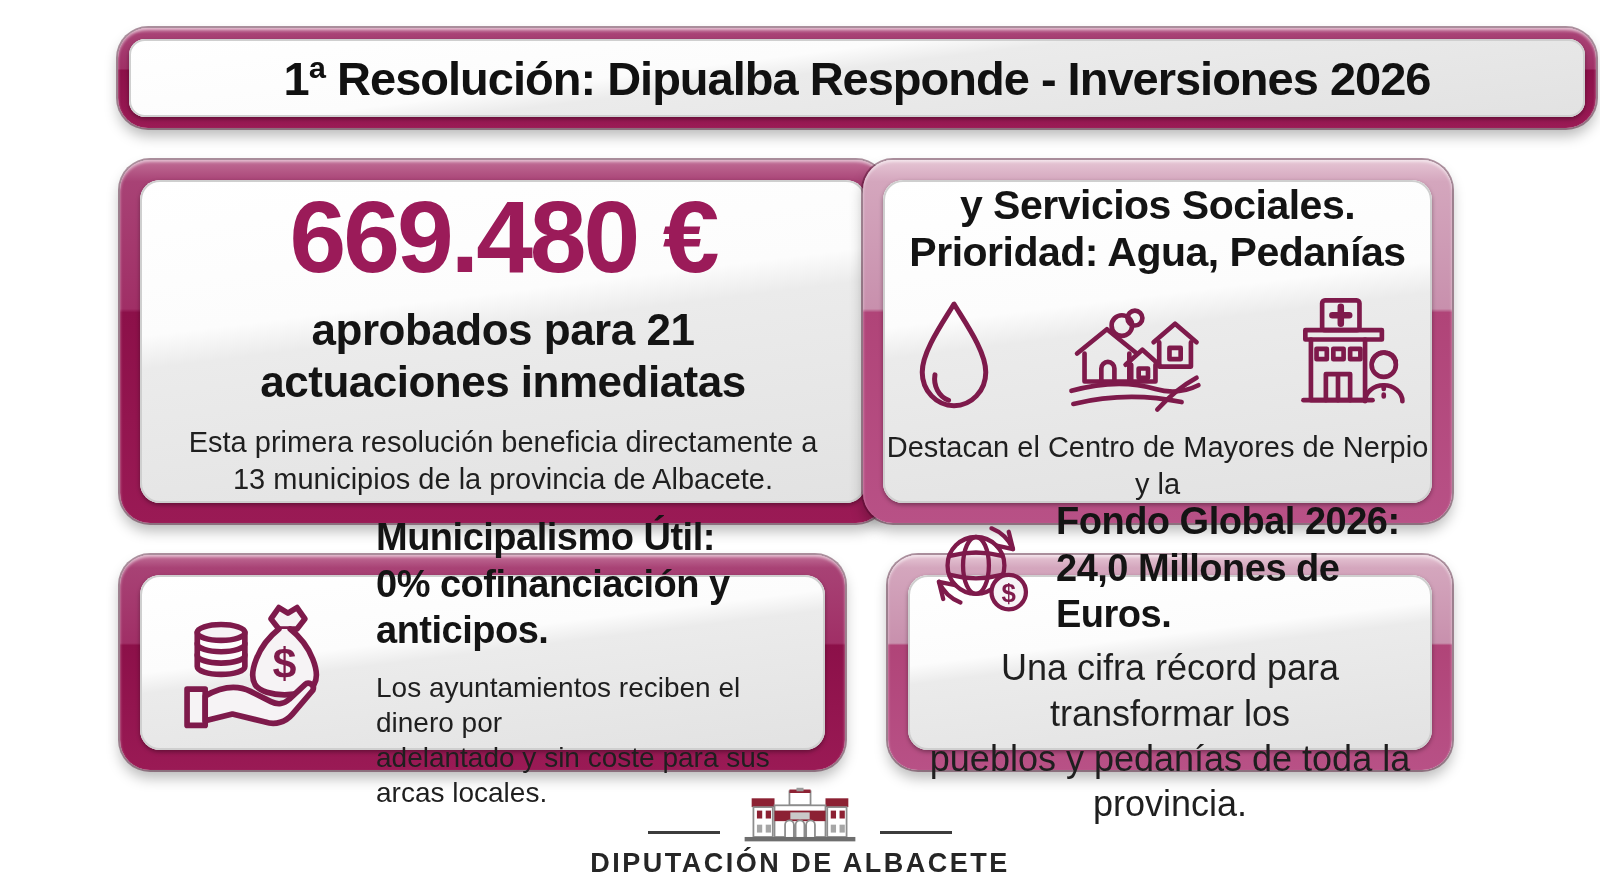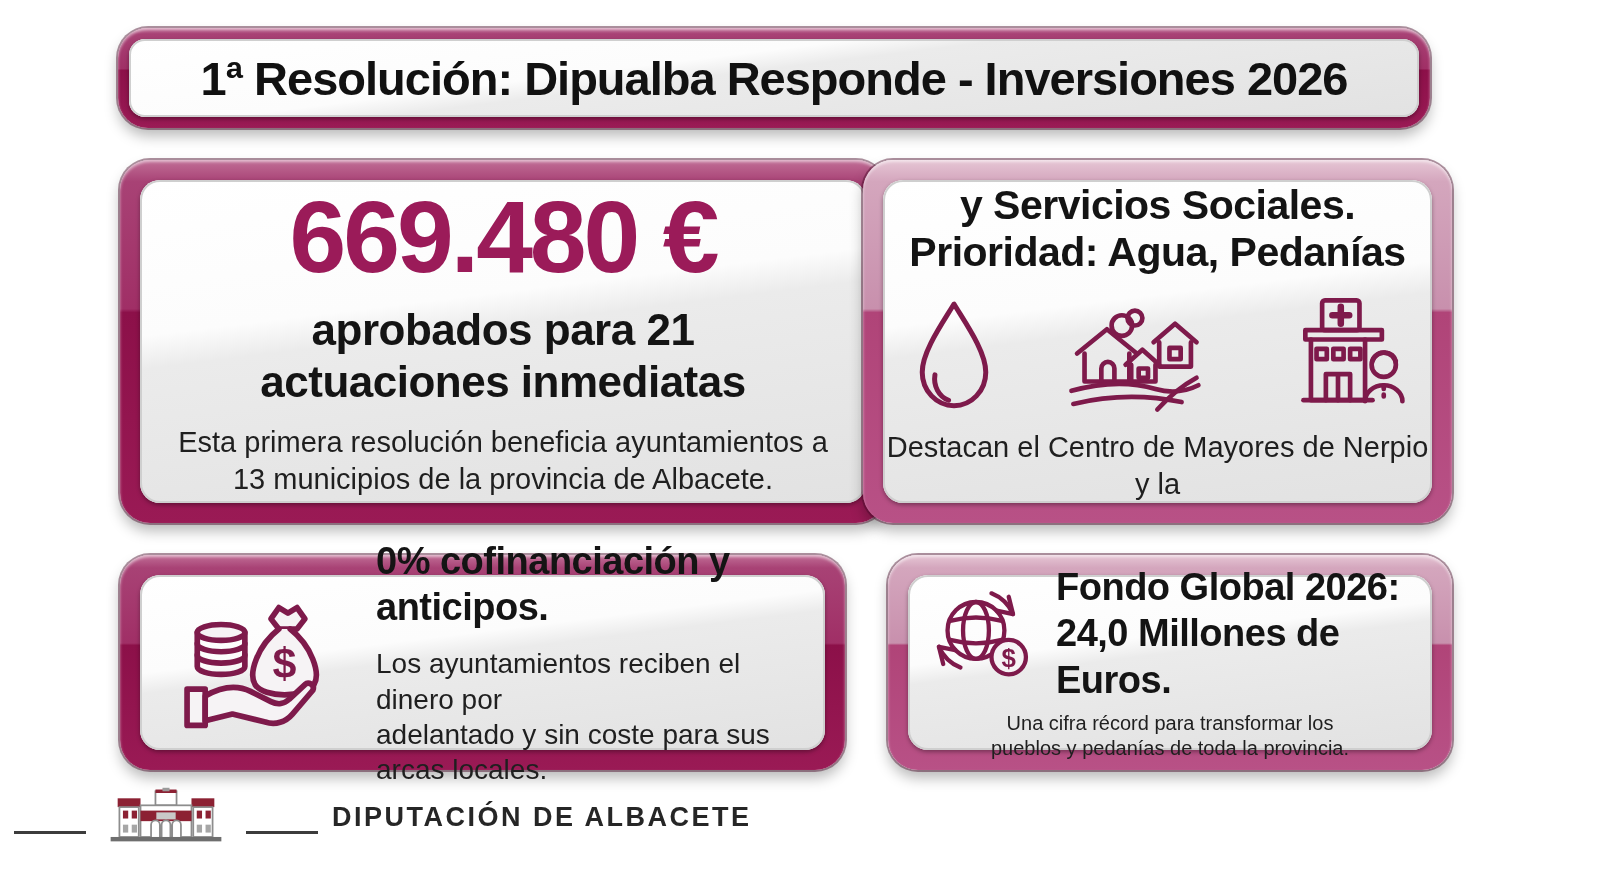--- a/index.html
+++ b/index.html
@@ -20,21 +20,21 @@
   }
   .inner{
     position:absolute;inset:20px;border-radius:20px;
     background:linear-gradient(173deg,#ffffff 0%,#fcfcfc 38%,#ebebeb 46%,#e2e2e2 100%);
     box-shadow:inset 0 0 0 2px #cfcfcf, 0 2px 4px rgba(0,0,0,.35);
     display:flex;flex-direction:column;align-items:center;justify-content:center;
     text-align:center;
   }
   .banner .inner{inset:11px;border-radius:16px;}
   
-  .banner{left:118px;top:28px;width:1268px;height:100px;padding-left:44px;}
+  .banner{left:118px;top:28px;width:1478px;height:100px;}
   .card-funding{left:120px;top:160px;width:720px;height:363px;padding-left:46px;}
   .card-priority{left:863px;top:160px;width:589px;height:363px;}
   .card-municipalism{left:120px;top:555px;width:725px;height:215px;}
   .card-fund{left:888px;top:555px;width:564px;height:215px;}
   
   .banner-title{font-size:47px;font-weight:800;letter-spacing:-1px;color:#111;white-space:nowrap;}
   .amount{font-size:102px;font-weight:800;letter-spacing:-3px;color:#9B1B59;line-height:1;margin-top:2px;}
   .headline{font-size:44px;font-weight:800;line-height:1.18;color:#141414;margin-top:16px;letter-spacing:-.5px;}
   .body-text{font-size:29px;line-height:1.28;color:#1f1f1f;margin-top:16px;font-weight:500;}
   .p-title{font-size:41px;font-weight:800;line-height:1.15;letter-spacing:-.5px;color:#141414;margin-top:2px;}
@@ -42,23 +42,23 @@
   .mini-title{font-size:38px;font-weight:800;line-height:1.22;letter-spacing:-.5px;color:#141414;text-align:left;}
   .mini-text{font-size:28px;line-height:1.26;color:#1f1f1f;font-weight:500;text-align:left;margin-top:16px;}
   
   .card-municipalism .inner{flex-direction:row;justify-content:flex-start;padding:0 24px;}
   .mun-icon{flex:0 0 auto;margin-left:14px;}
   .mun-text{margin-left:28px;}
   
   .card-fund .inner{padding:0 18px;}
   .fund-top{display:flex;align-items:center;justify-content:center;}
   .fund-icon{flex:0 0 auto;margin-right:18px;}
-  .fund-desc{font-size:20px;line-height:1.26;color:#1f1f1f;font-weight:500;margin-top:8px;text-align:center;}
-  
-  .footer{position:absolute;left:0;top:786px;width:100%;display:flex;flex-direction:row;align-items:center;}
+  .fund-desc{font-size:36px;line-height:1.26;color:#1f1f1f;font-weight:500;margin-top:8px;text-align:center;}
+  
+  .footer{position:absolute;left:0;top:786px;width:100%;display:flex;flex-direction:column;align-items:center;}
   .logo-row{display:flex;align-items:flex-end;justify-content:center;}
   .logo-rule{width:72px;border-top:3px solid #3c3c3c;margin:0 14px 10px 14px;}
   .footer-org{font-size:27px;font-weight:700;letter-spacing:2.5px;color:#262626;margin-top:4px;}
   svg{display:block;}
 </style>
 </head>
 <body>
 
 <div class="canvas">
 
@@ -69,21 +69,21 @@
   </div>
 
   <div class="frame frame--dark card-funding">
     <div class="inner">
       <div class="amount">669.480 €</div>
       <div class="headline">
         <div>aprobados para 21</div>
         <div>actuaciones inmediatas</div>
       </div>
       <div class="body-text">
-        <div>Esta primera resolución beneficia ayuntamientos a</div>
+        <div>Esta primera resolución beneficia directamente a</div>
         <div>13 municipios de la provincia de Albacete.</div>
       </div>
     </div>
   </div>
 
   <div class="frame frame--light card-priority">
     <div class="inner">
       <div class="p-title">
         <div>y Servicios Sociales.</div>
         <div>Prioridad: Agua, Pedanías</div>
@@ -147,20 +147,21 @@
           <path d="M17 56 v10 a21 7 0 0 0 42 0 v-10"></path>
           <path d="M82 24 l7 -10 8 5 8 -5 7 10 -7 9 h-16 z" fill="#f6f3f5"></path>
           <path d="M89 33 C 70 48, 62 72, 68 82 C 76 94, 112 94, 120 82 C 126 72, 118 48, 99 33" fill="#f6f3f5"></path>
           <text x="94" y="76" font-family="Liberation Sans, sans-serif" font-size="38" font-weight="bold" fill="#7E1A4B" stroke="none" text-anchor="middle">$</text>
           <rect x="8" y="86" width="16" height="32" fill="#f6f3f5"></rect>
           <path d="M24 114 V92 C38 84, 52 82, 64 88 L82 97 C88 100, 94 99, 98 95 L112 82 C115 79, 121 82, 119 87 L101 108 C95 115, 86 118, 77 115 L48 108 L24 114 Z" fill="#f6f3f5"></path>
         </svg>
       </span>
       <div class="mun-text">
         <div class="mini-title">
+          <div>Municipalismo Útil:</div>
           <div>0% cofinanciación y anticipos.</div>
         </div>
         <div class="mini-text">
           <div>Los ayuntamientos reciben el dinero por</div>
           <div>adelantado y sin coste para sus arcas locales.</div>
         </div>
       </div>
     </div>
   </div>
 

